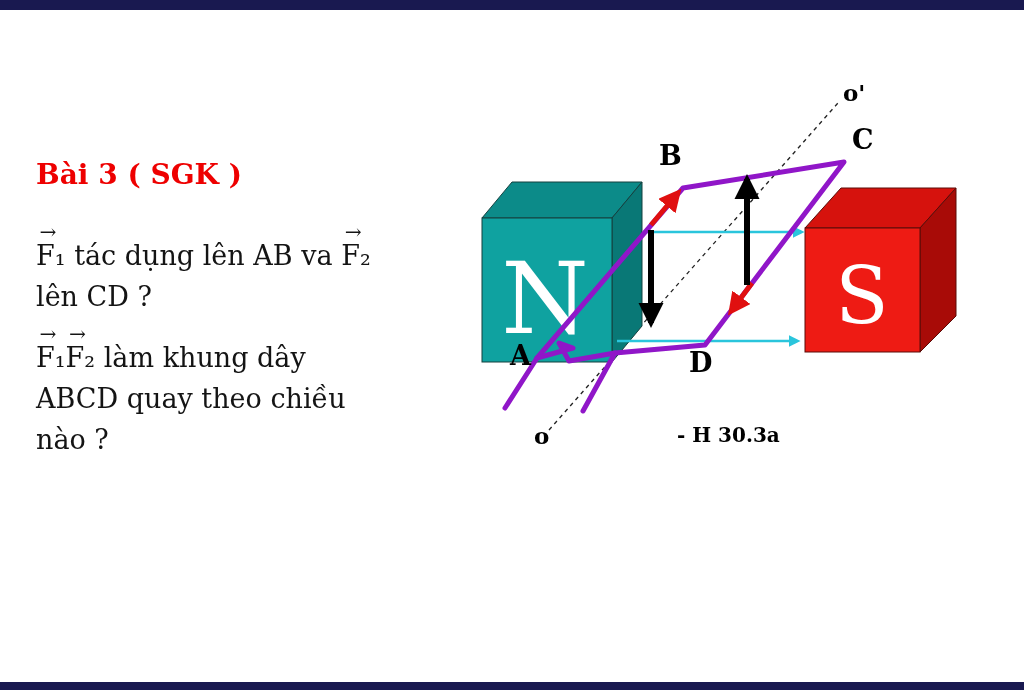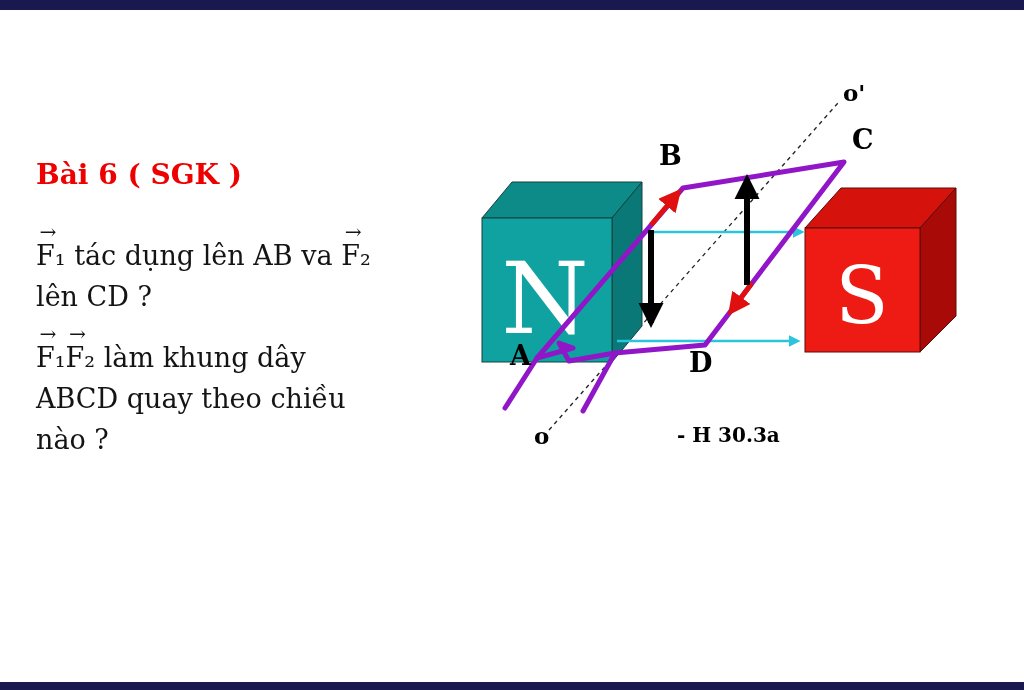--- a/index.html
+++ b/index.html
@@ -45,21 +45,21 @@
   .axis-label { font-family:"DejaVu Serif",serif; font-weight:bold; font-size:23px; fill:#000000; }
   .caption-label { font-family:"DejaVu Serif",serif; font-weight:bold; font-size:20px; fill:#000000; }
 </style>
 </head>
 <body>
 
 <div class="page">
   <div class="top-bar"></div>
 
   <div class="text-block">
-    <div class="title">Bài 6 ( SGK )</div>
+    <div class="title">Bài 3 ( SGK )</div>
 
     <p class="para"><span class="vec"><span class="vec-arrow">→</span><span class="vec-body">F₁</span></span><span> tác dụng lên AB va </span><span class="vec"><span class="vec-arrow">→</span><span class="vec-body">F₂</span></span><span> lên CD ?</span></p>
 
     <p class="para"><span class="vec"><span class="vec-arrow">→</span><span class="vec-body">F₁</span></span><span class="vec"><span class="vec-arrow">→</span><span class="vec-body">F₂</span></span><span> làm khung dây ABCD quay theo chiều nào ?</span></p>
   </div>
 
   <svg class="diagram-svg" viewBox="0 0 555 420">
     <defs>
       <marker id="mBlack" viewBox="0 0 10 10" refX="8" refY="5" markerWidth="4.2" markerHeight="4.2" orient="auto">
         <path d="M0,0 L10,5 L0,10 z" fill="#000000"></path>

